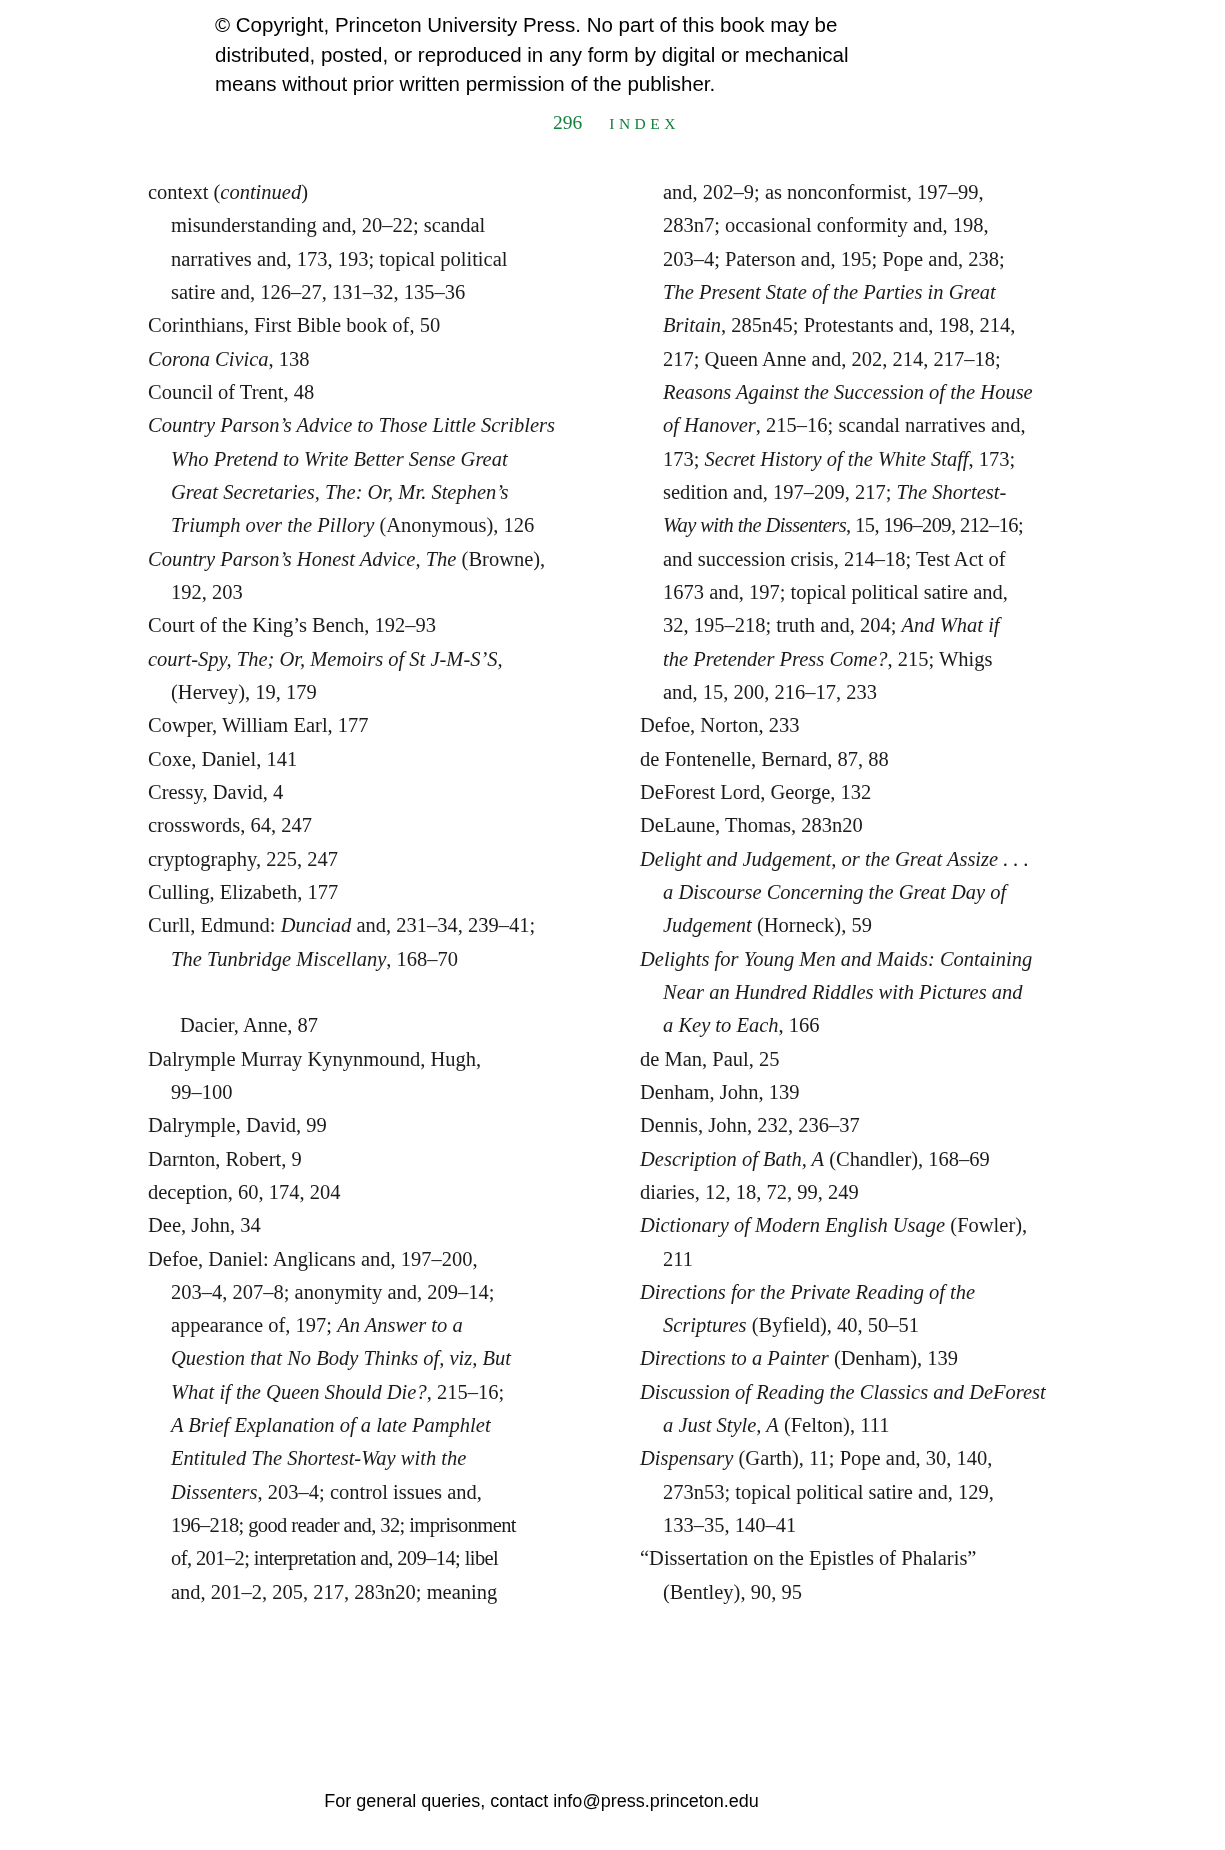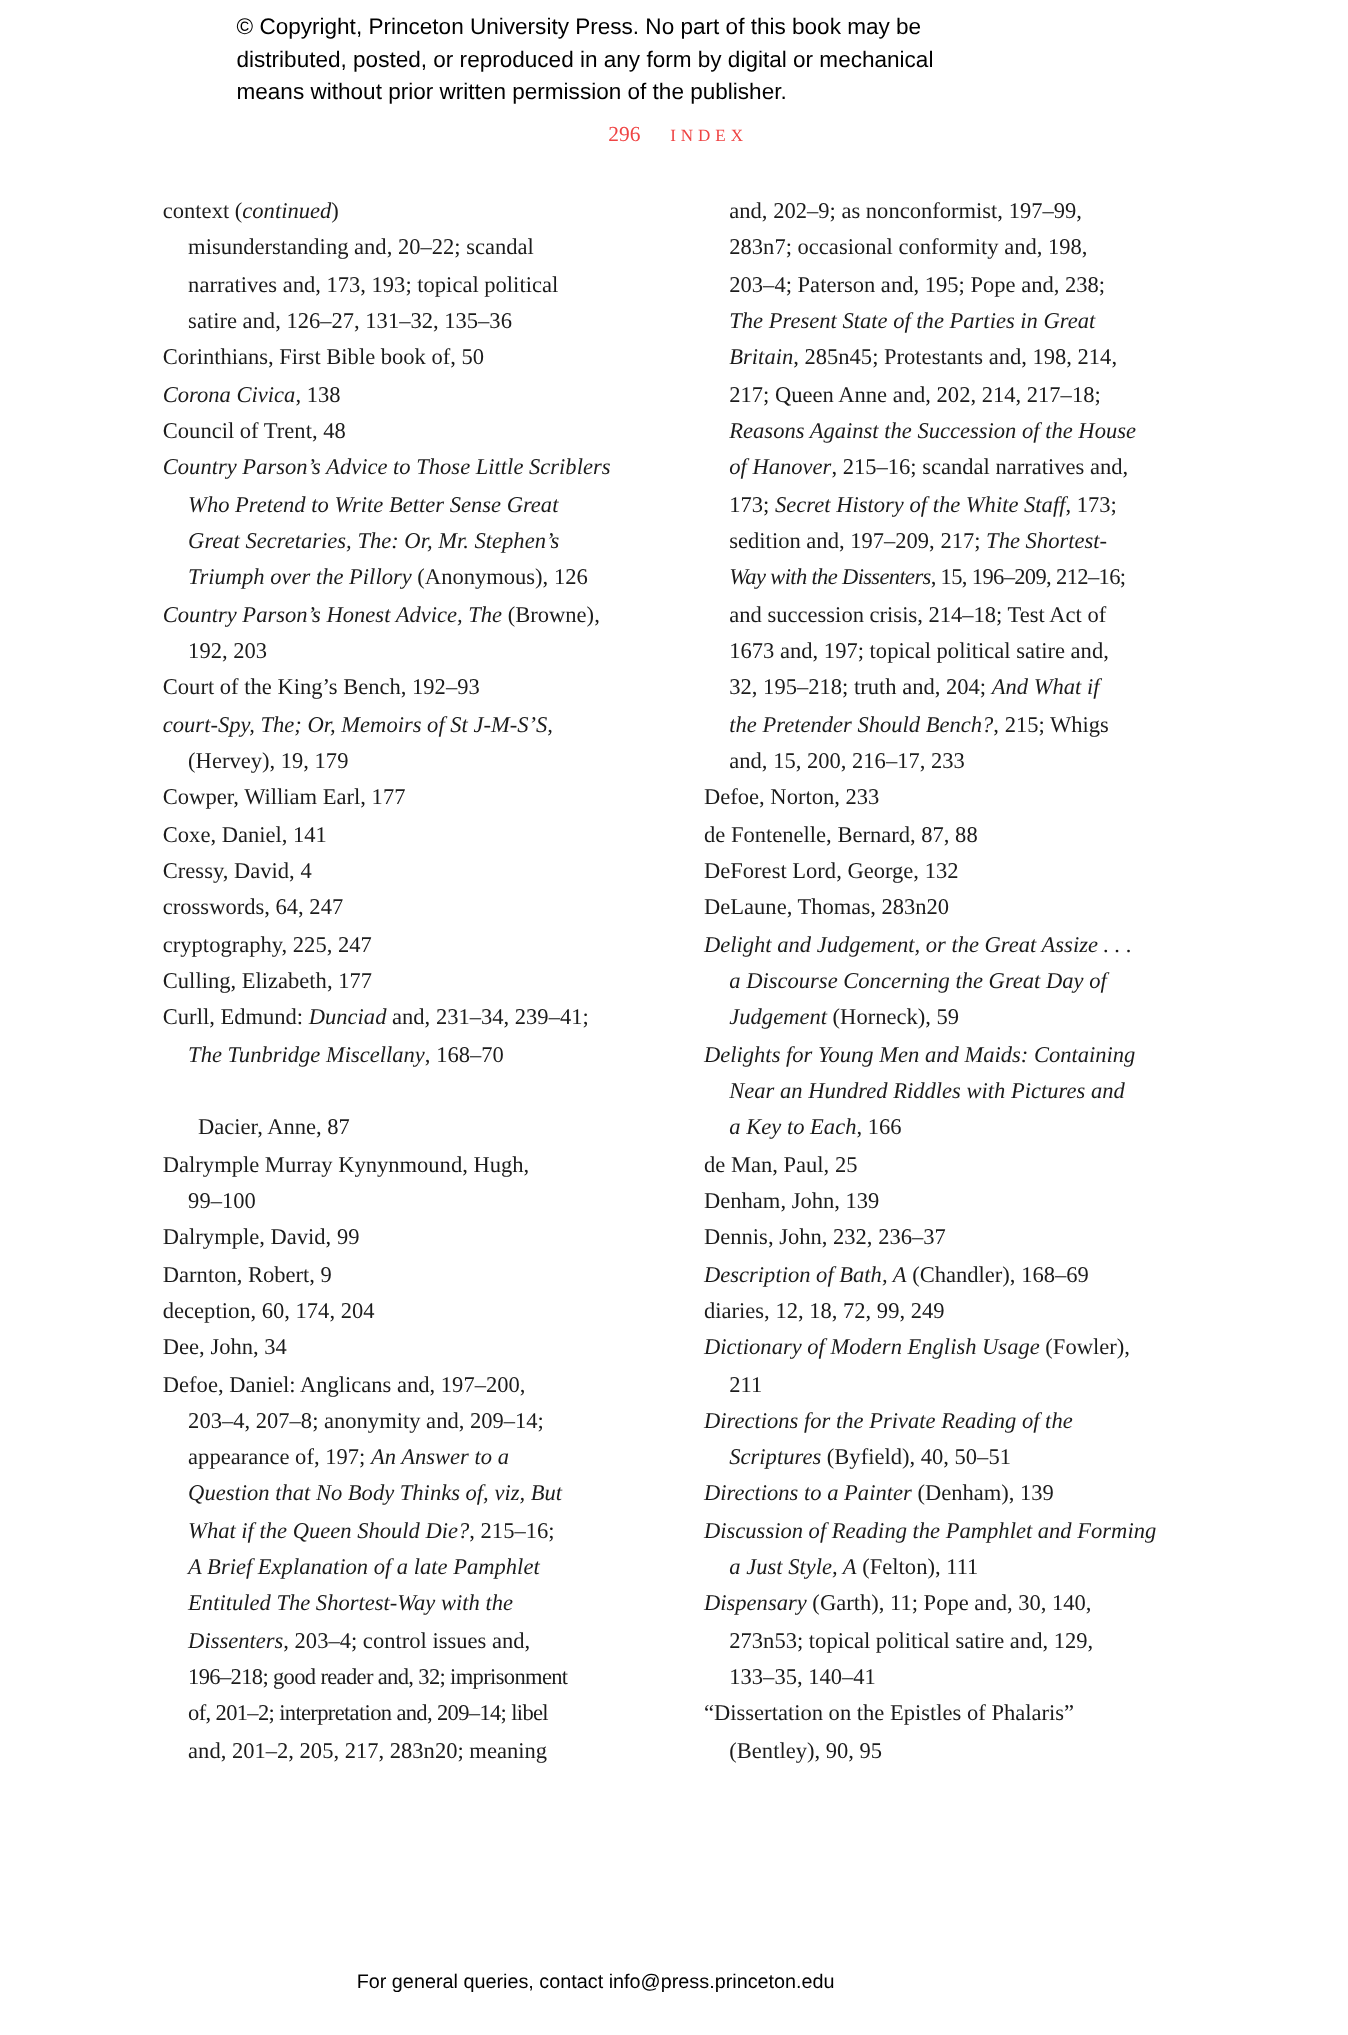--- a/index.html
+++ b/index.html
@@ -26,21 +26,21 @@
     color: #000000;
     white-space: nowrap;
   }
   .running-head {
     position: absolute;
     left: 553px;
     top: 112px;
     display: flex;
     align-items: baseline;
     gap: 27px;
-    color: #ef4444;
+    color: #15803d;
   }
   .running-head .pgnum {
     font-size: 19.5px;
   }
   .running-head .idx {
     font-size: 15.5px;
     letter-spacing: 4.5px;
   }
   .col {
     position: absolute;
@@ -136,21 +136,21 @@
       <div class="line cont"><span class="it">Britain</span><span>, 285n45; Protestants and, 198, 214,</span></div>
       <div class="line cont"><span>217; Queen Anne and, 202, 214, 217–18;</span></div>
       <div class="line cont"><span class="it">Reasons Against the Succession of the House</span></div>
       <div class="line cont"><span class="it">of Hanover</span><span>, 215–16; scandal narratives and,</span></div>
       <div class="line cont"><span>173; </span><span class="it">Secret History of the White Staff</span><span>, 173;</span></div>
       <div class="line cont"><span>sedition and, 197–209, 217; </span><span class="it">The Shortest-</span></div>
       <div class="line cont tight"><span class="it">Way with the Dissenters</span><span>, 15, 196–209, 212–16;</span></div>
       <div class="line cont"><span>and succession crisis, 214–18; Test Act of</span></div>
       <div class="line cont"><span>1673 and, 197; topical political satire and,</span></div>
       <div class="line cont"><span>32, 195–218; truth and, 204; </span><span class="it">And What if</span></div>
-      <div class="line cont"><span class="it">the Pretender Should Bench?</span><span>, 215; Whigs</span></div>
+      <div class="line cont"><span class="it">the Pretender Press Come?</span><span>, 215; Whigs</span></div>
       <div class="line cont"><span>and, 15, 200, 216–17, 233</span></div>
       <div class="line"><span>Defoe, Norton, 233</span></div>
       <div class="line"><span>de Fontenelle, Bernard, 87, 88</span></div>
       <div class="line"><span>DeForest Lord, George, 132</span></div>
       <div class="line"><span>DeLaune, Thomas, 283n20</span></div>
       <div class="line"><span class="it">Delight and Judgement, or the Great Assize . . .</span></div>
       <div class="line cont"><span class="it">a Discourse Concerning the Great Day of</span></div>
       <div class="line cont"><span class="it">Judgement</span><span> (Horneck), 59</span></div>
       <div class="line"><span class="it">Delights for Young Men and Maids: Containing</span></div>
       <div class="line cont"><span class="it">Near an Hundred Riddles with Pictures and</span></div>
@@ -158,21 +158,21 @@
       <div class="line"><span>de Man, Paul, 25</span></div>
       <div class="line"><span>Denham, John, 139</span></div>
       <div class="line"><span>Dennis, John, 232, 236–37</span></div>
       <div class="line"><span class="it">Description of Bath, A</span><span> (Chandler), 168–69</span></div>
       <div class="line"><span>diaries, 12, 18, 72, 99, 249</span></div>
       <div class="line"><span class="it">Dictionary of Modern English Usage</span><span> (Fowler),</span></div>
       <div class="line cont"><span>211</span></div>
       <div class="line"><span class="it">Directions for the Private Reading of the</span></div>
       <div class="line cont"><span class="it">Scriptures</span><span> (Byfield), 40, 50–51</span></div>
       <div class="line"><span class="it">Directions to a Painter</span><span> (Denham), 139</span></div>
-      <div class="line"><span class="it">Discussion of Reading the Pamphlet and Forming</span></div>
+      <div class="line"><span class="it">Discussion of Reading the Classics and DeForest</span></div>
       <div class="line cont"><span class="it">a Just Style, A</span><span> (Felton), 111</span></div>
       <div class="line"><span class="it">Dispensary</span><span> (Garth), 11; Pope and, 30, 140,</span></div>
       <div class="line cont"><span>273n53; topical political satire and, 129,</span></div>
       <div class="line cont"><span>133–35, 140–41</span></div>
       <div class="line"><span>“Dissertation on the Epistles of Phalaris”</span></div>
       <div class="line cont"><span>(Bentley), 90, 95</span></div>
     </div>
 
   <div class="footer">
     <span>For general queries, contact info@press.princeton.edu</span>

